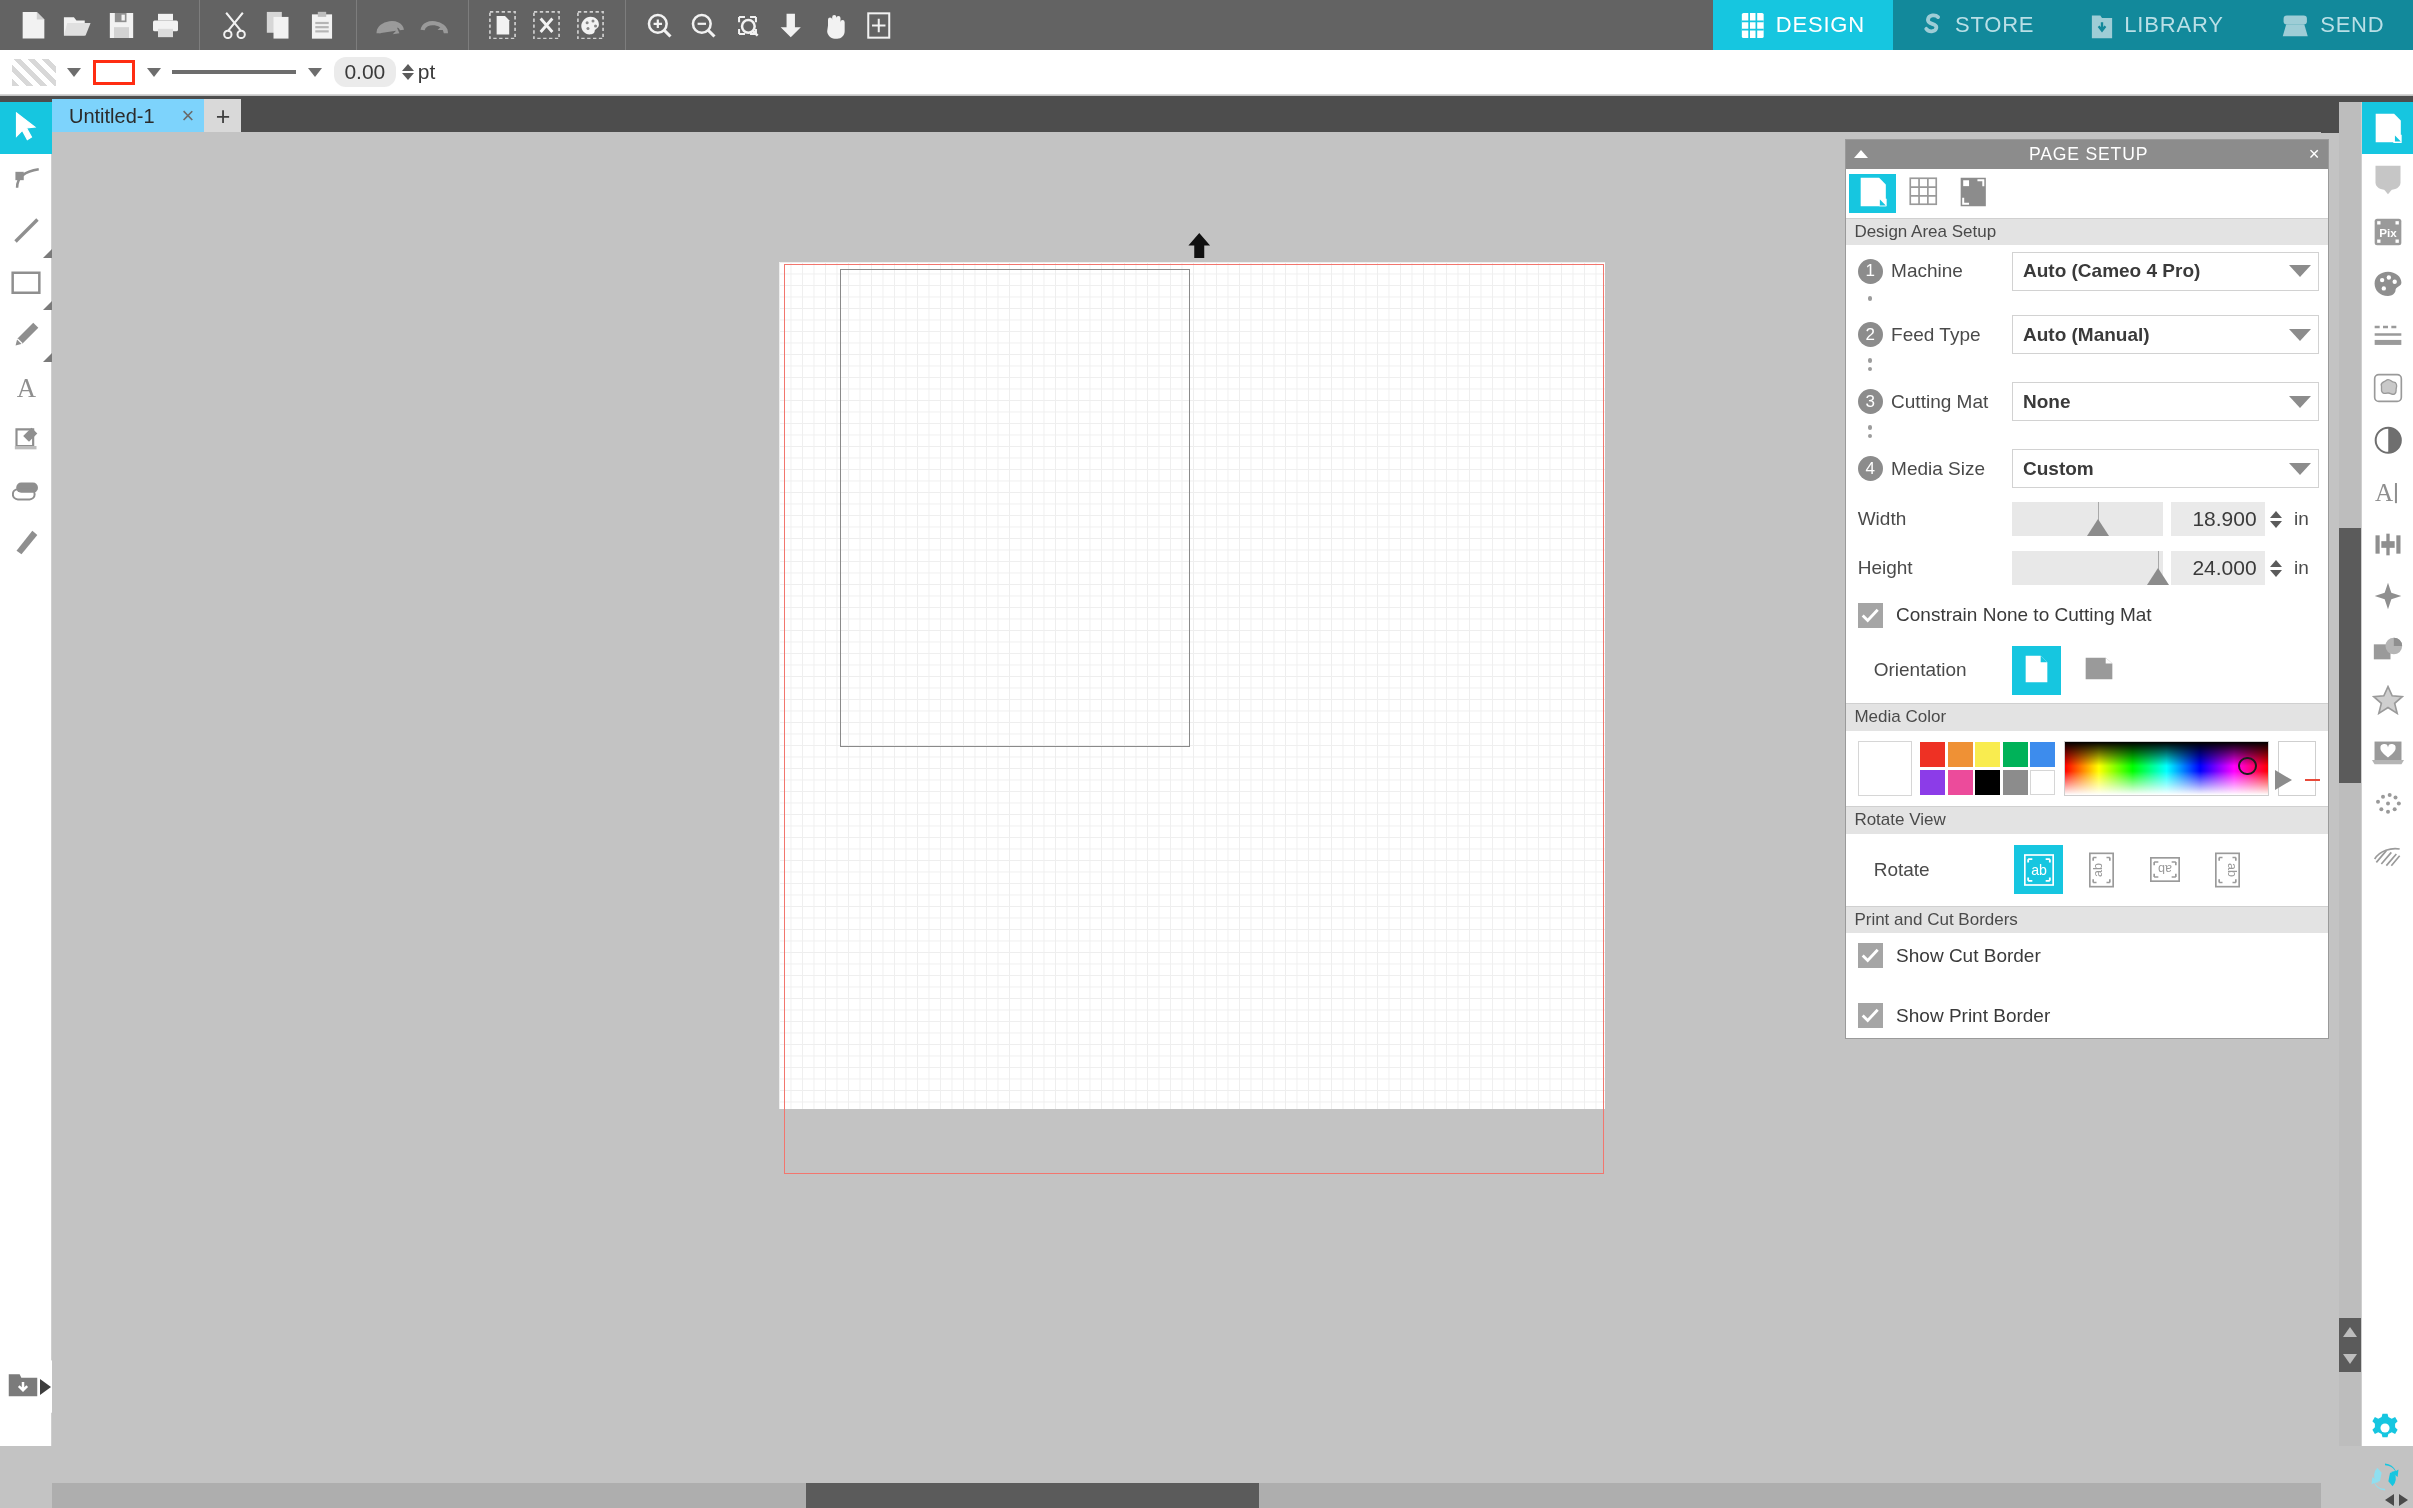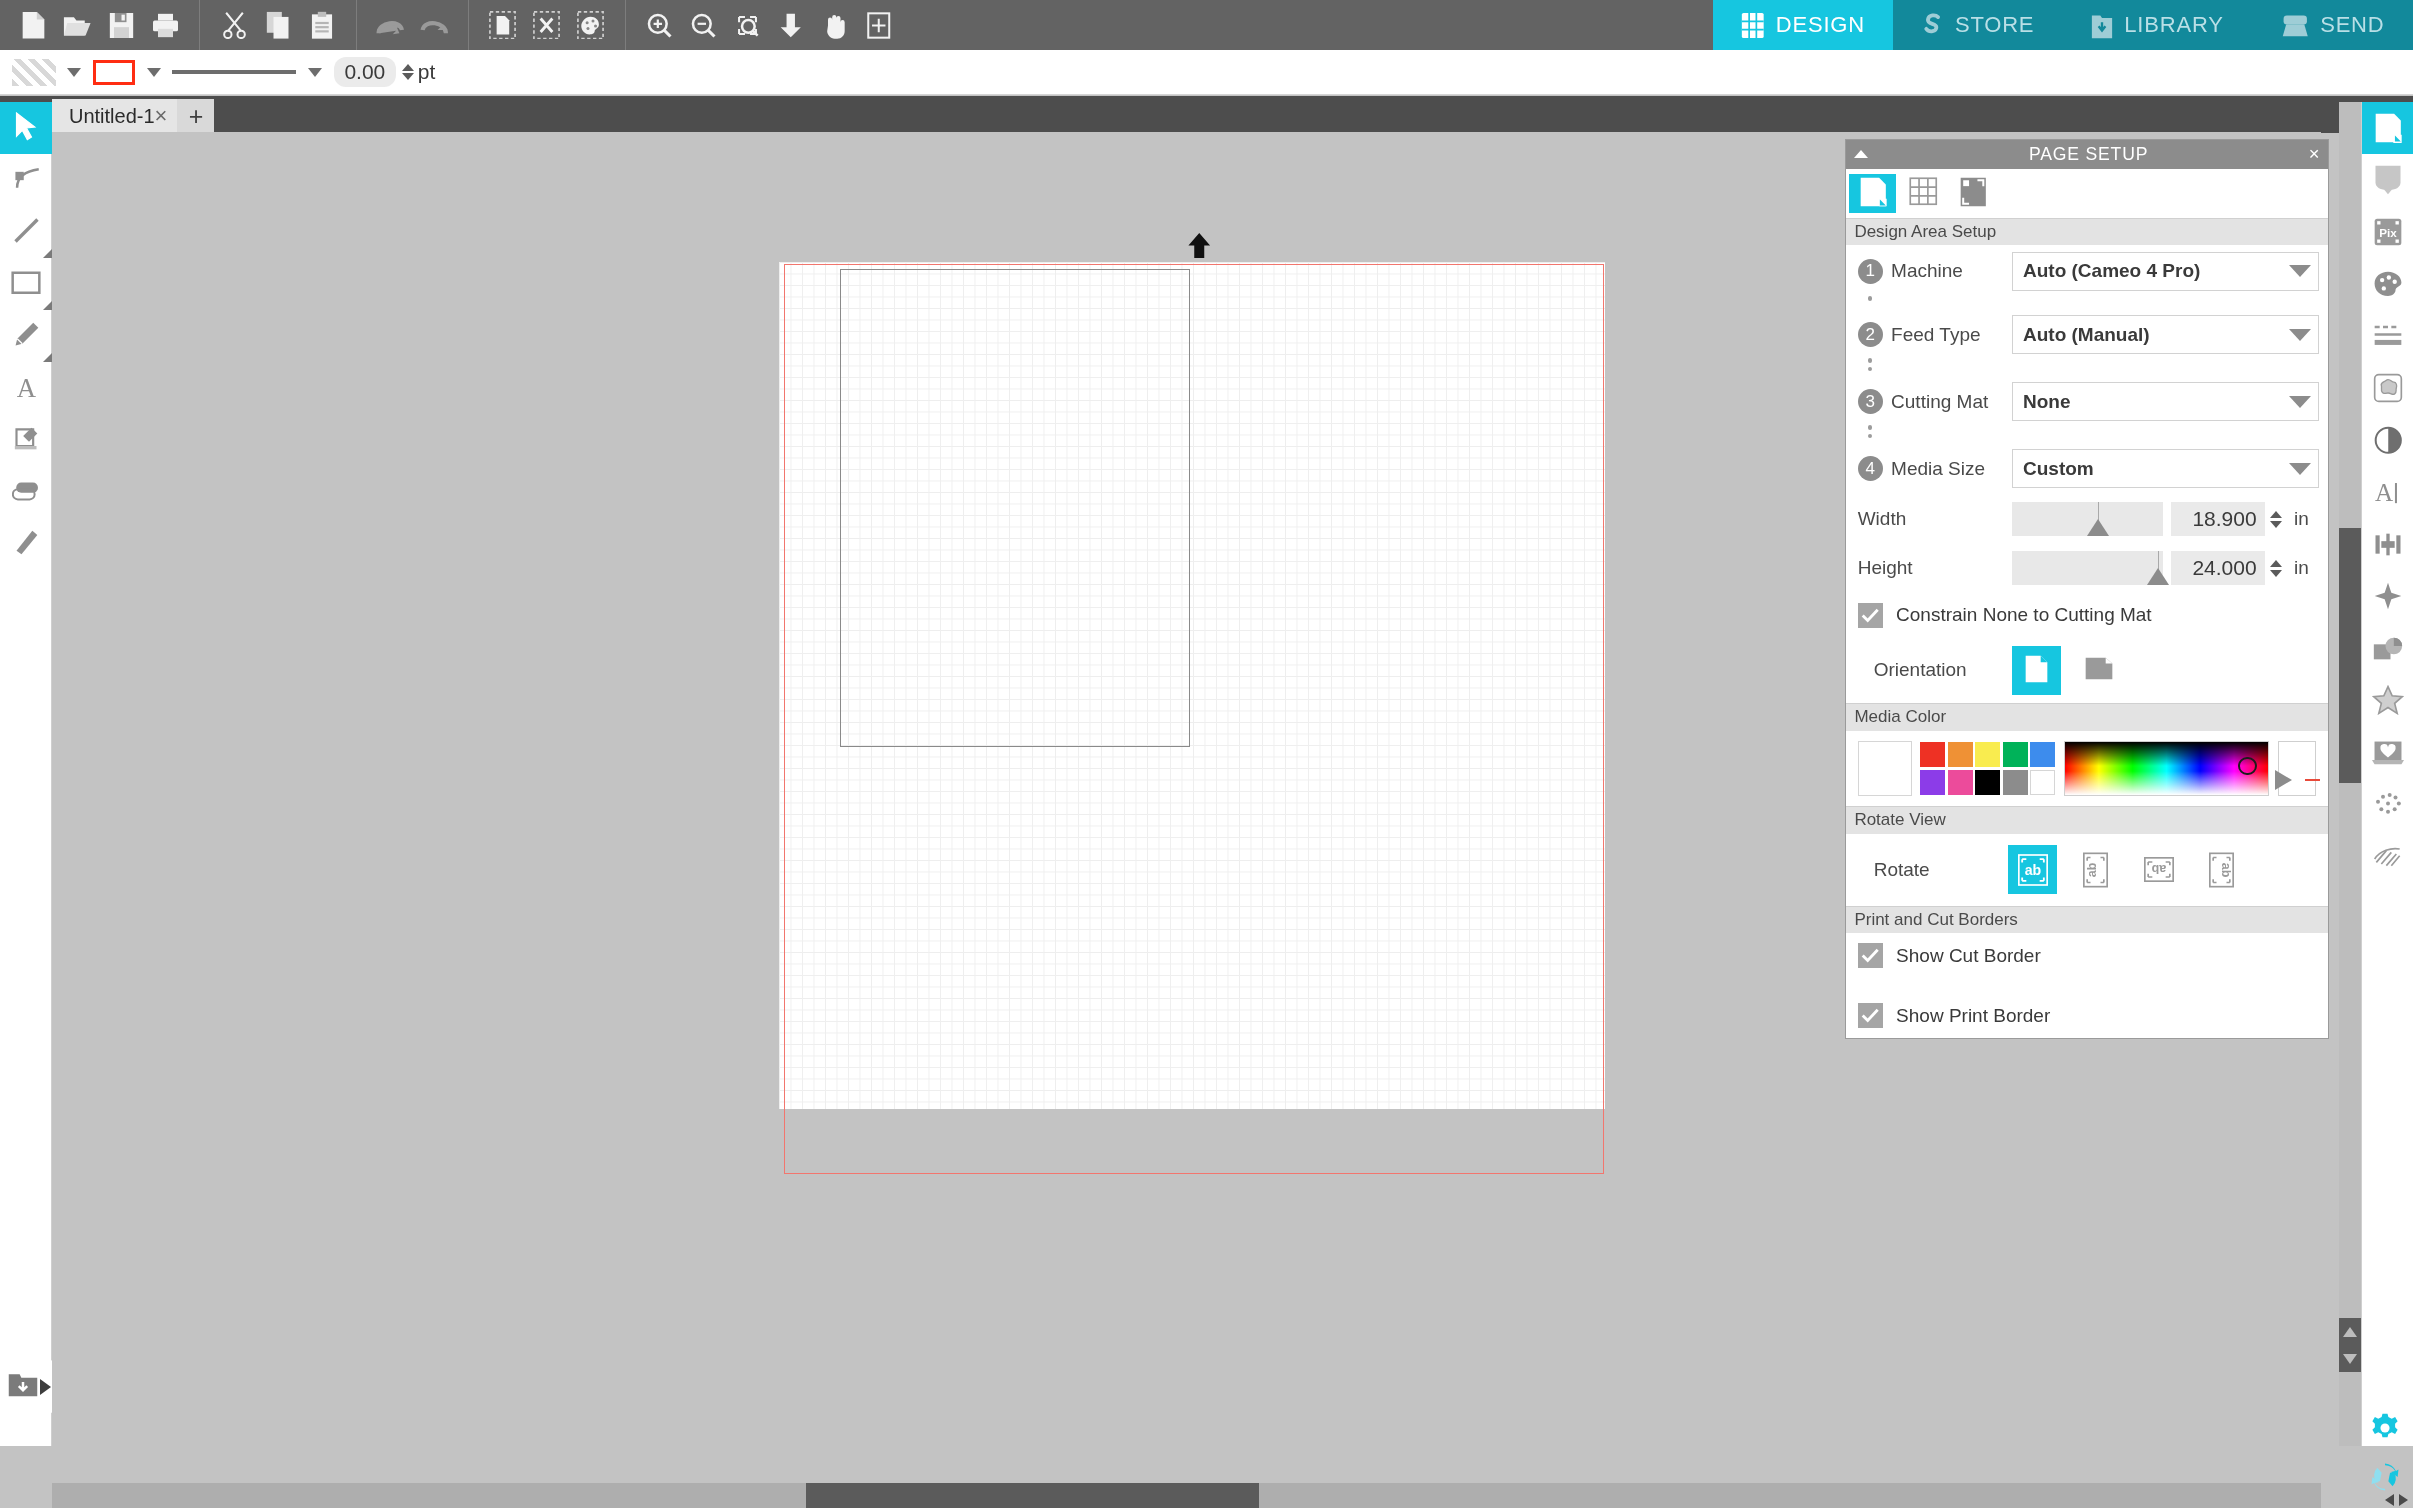--- a/index.html
+++ b/index.html
@@ -78,22 +78,22 @@
     border-right: 6.7px solid transparent; border-top: 7.5px solid #5b5b5b;
   }
   .unit-lbl { margin-left: 4px; font-size: 21px; color: #3a3a3a; }
 
   
   .tabrow {
     position: absolute; top: 96px; left: 0; width: 2413px; height: 37px;
     background: #4d4d4d; display: flex; align-items: flex-end; padding-left: 52px;
   }
   .doctab {
-    background: #e5e5e5; height: 34px; display: flex; align-items: center;
-    padding: 0 10px 0 17px; gap: 0; cursor: pointer; justify-content: flex-end;
+    background: #7dd3fc; height: 34px; display: flex; align-items: center;
+    padding: 0 10px 0 17px; gap: 27px; cursor: pointer; justify-content: flex-end;
   }
   .doctab-label { font-size: 20px; color: #2b2b2b; }
   .doctab-close { font-size: 22px; color: #6a6a6a; cursor: pointer; line-height: 1; }
   .tab-add {
     background: #d9d9d9; height: 34px; width: 37px; display: flex;
     align-items: center; justify-content: center; font-size: 25px;
     color: #3f3f3f; cursor: pointer;
   }
 
   
@@ -268,21 +268,21 @@
     position: absolute; right: 11.7px; top: 15px; width: 18.4px; height: 18.4px;
     border: 2.5px solid #1c1c1c; border-radius: 50%;
   }
   .bright-slider { width: 39px; height: 55px; border: 0.8px solid #cfcfcf; background: #ffffff; position: relative; cursor: pointer; }
   .bright-knob {
     position: absolute; left: -3.4px; bottom: 5px; width: 0; height: 0;
     border-top: 10px solid transparent; border-bottom: 10px solid transparent;
     border-left: 17px solid #8c8c8c;
   }
   .bright-line { position: absolute; right: -5px; bottom: 14.2px; width: 15px; height: 1.7px; background: #e84a3a; }
-  .rotbtns { position: absolute; left: 162px; display: flex; gap: 14px; font-weight: bold; }
+  .rotbtns { position: absolute; left: 168px; display: flex; gap: 14px; }
   .rotbtn { width: 49px; height: 49px; display: flex; align-items: center; justify-content: center; cursor: pointer; }
   .rotbtn.active { background: #16c6e0; }
 
   
   .hscroll {
     position: absolute; left: 52px; right: 92px; bottom: 0; height: 25px;
     background: #aeaeae;
   }
   .hthumb { position: absolute; left: 754px; top: 0; width: 453px; height: 25px; background: #5b5b5b; cursor: pointer; }
   .corner-arrows {

